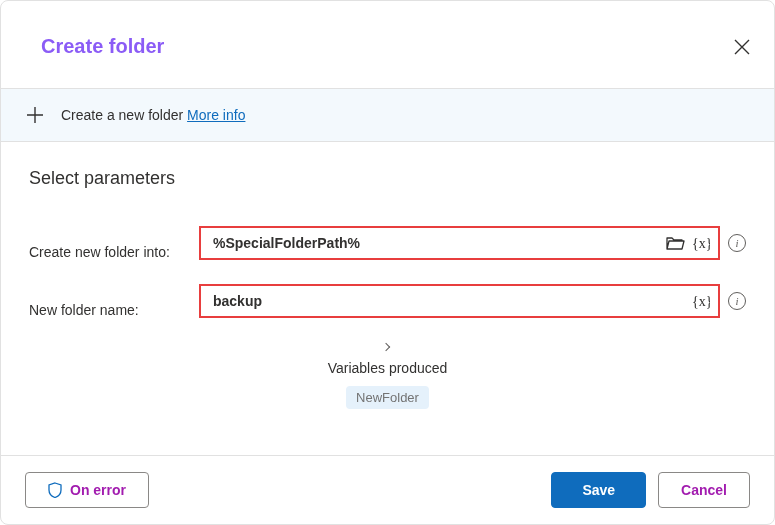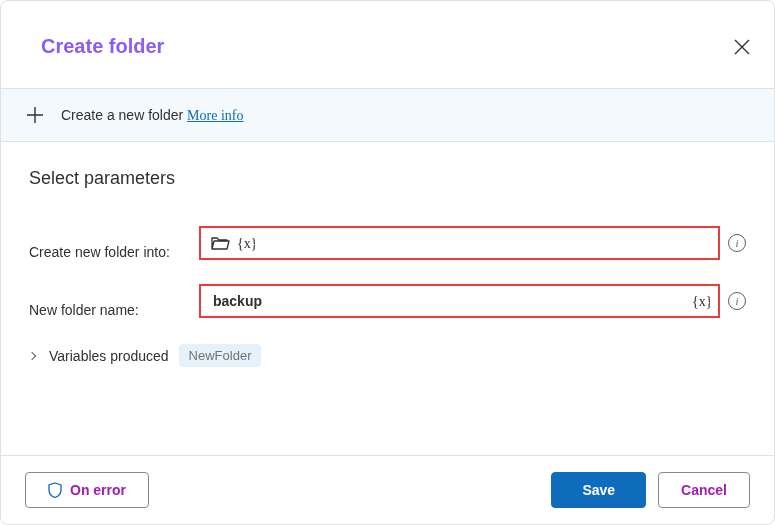--- a/index.html
+++ b/index.html
@@ -38,21 +38,20 @@
       gap: 16px;
     }
     .info-bar .plus { display: flex; align-items: center; justify-content: center; }
     .info-bar .text {
       font-size: 14px;
       color: #323130;
     }
     .info-bar a {
       color: #0f6cbd;
       text-decoration: underline;
-      font-family: Liberation Serif, serif;
     }
     .content {
       flex: 1;
       padding: 22px 28px;
     }
     .content h2 {
       font-size: 18px;
       font-weight: 400;
       color: #323130;
       margin: 4px 0 37px;
@@ -103,20 +102,21 @@
       font-style: italic;
       font-family: Georgia, serif;
       color: #605e5c;
       cursor: pointer;
     }
     .vars-row {
       display: flex;
       align-items: center;
       gap: 10px;
       margin-top: 26px;
+      flex-direction: column;
     }
     .vars-label {
       font-size: 14px;
       color: #323130;
     }
     .tag {
       background: #e5f1fb;
       border-radius: 4px;
       padding: 4px 10px;
       font-size: 13px;
@@ -183,20 +183,21 @@
   </span>
 </div>
 
 <div class="content">
   <h2>Select parameters</h2>
 
   <div class="param-row">
     <div class="param-label">Create new folder into:</div>
     <div class="param-field-wrapper">
       <div class="param-input">
+        <input type="text" value="%SpecialFolderPath%" style="">
         <span class="inline-icon">
           <svg width="20" height="16" viewBox="0 0 20 16">
               <path d="M1 3 h5 l2 2 h8 v1 H3 l-2 8 V3 z M3 6 h15 l-2 8 H1 z" fill="none" stroke="#323130" stroke-width="1.3" stroke-linejoin="round"></path>
             </svg>
         </span>
         <span class="inline-icon">
           <svg width="18" height="16" viewBox="0 0 18 16">
               <text x="0" y="13" font-size="14" font-family="Segoe UI" fill="#323130">{x}</text>
             </svg>
         </span>

